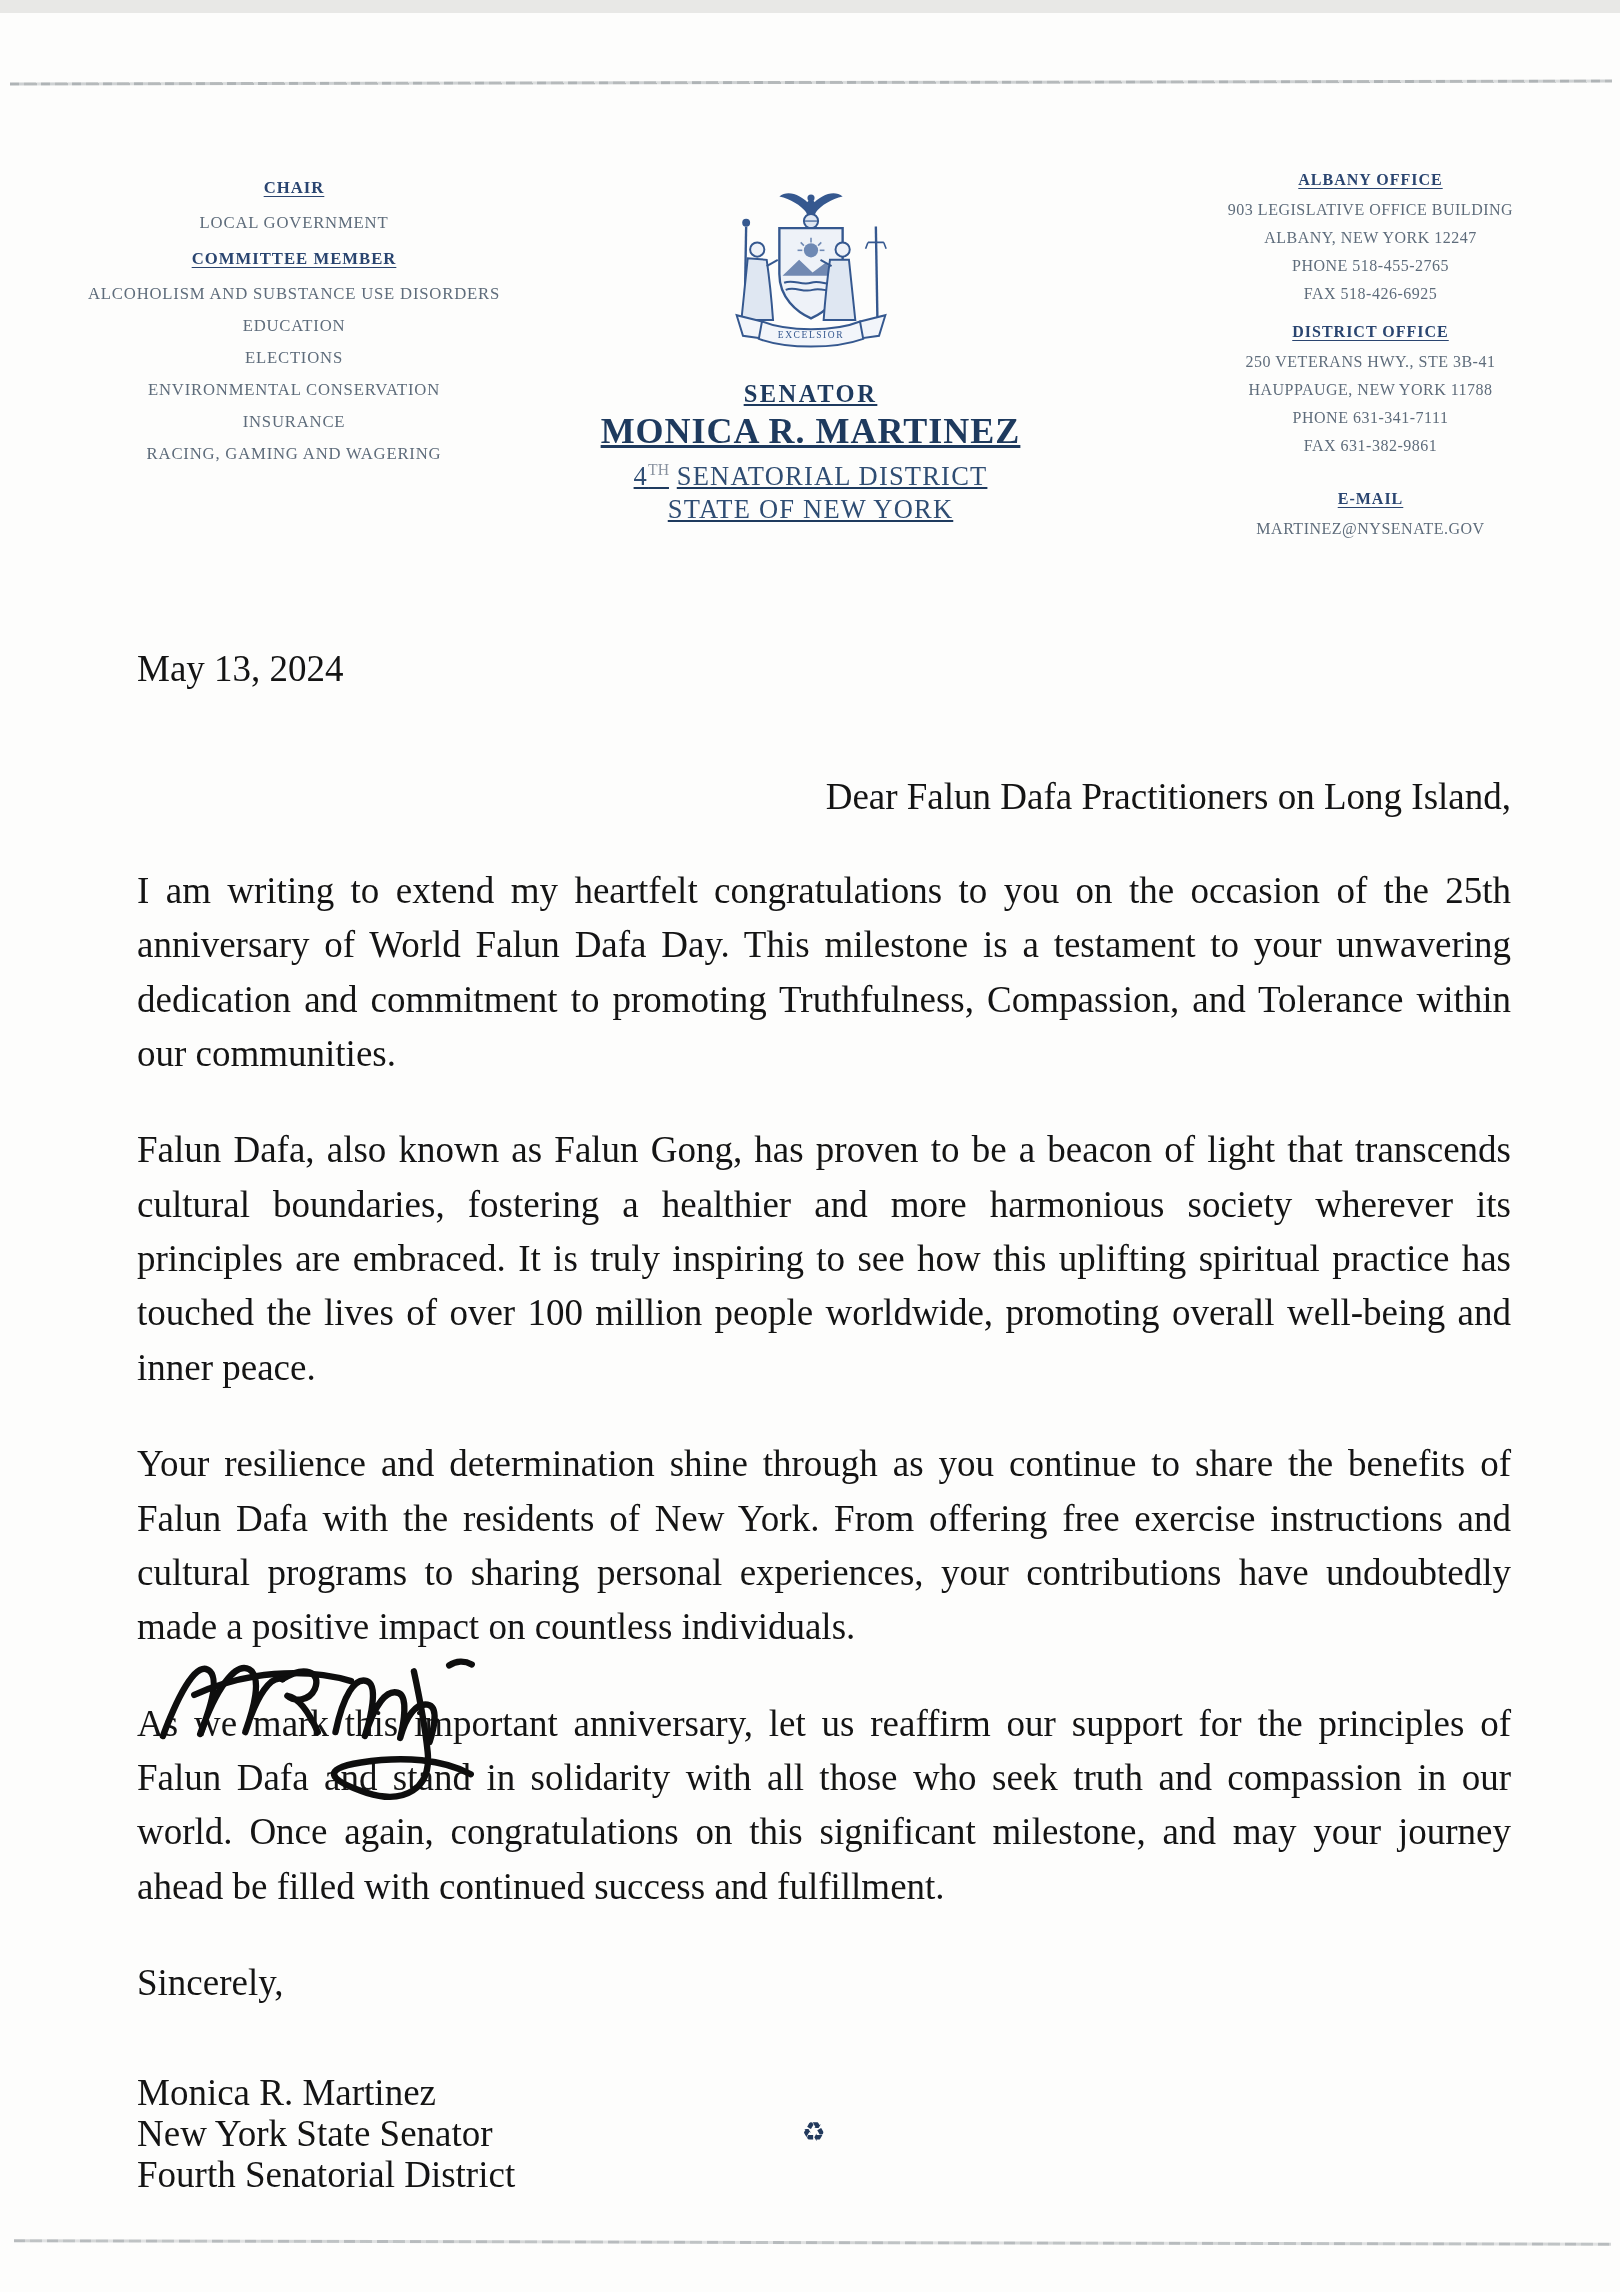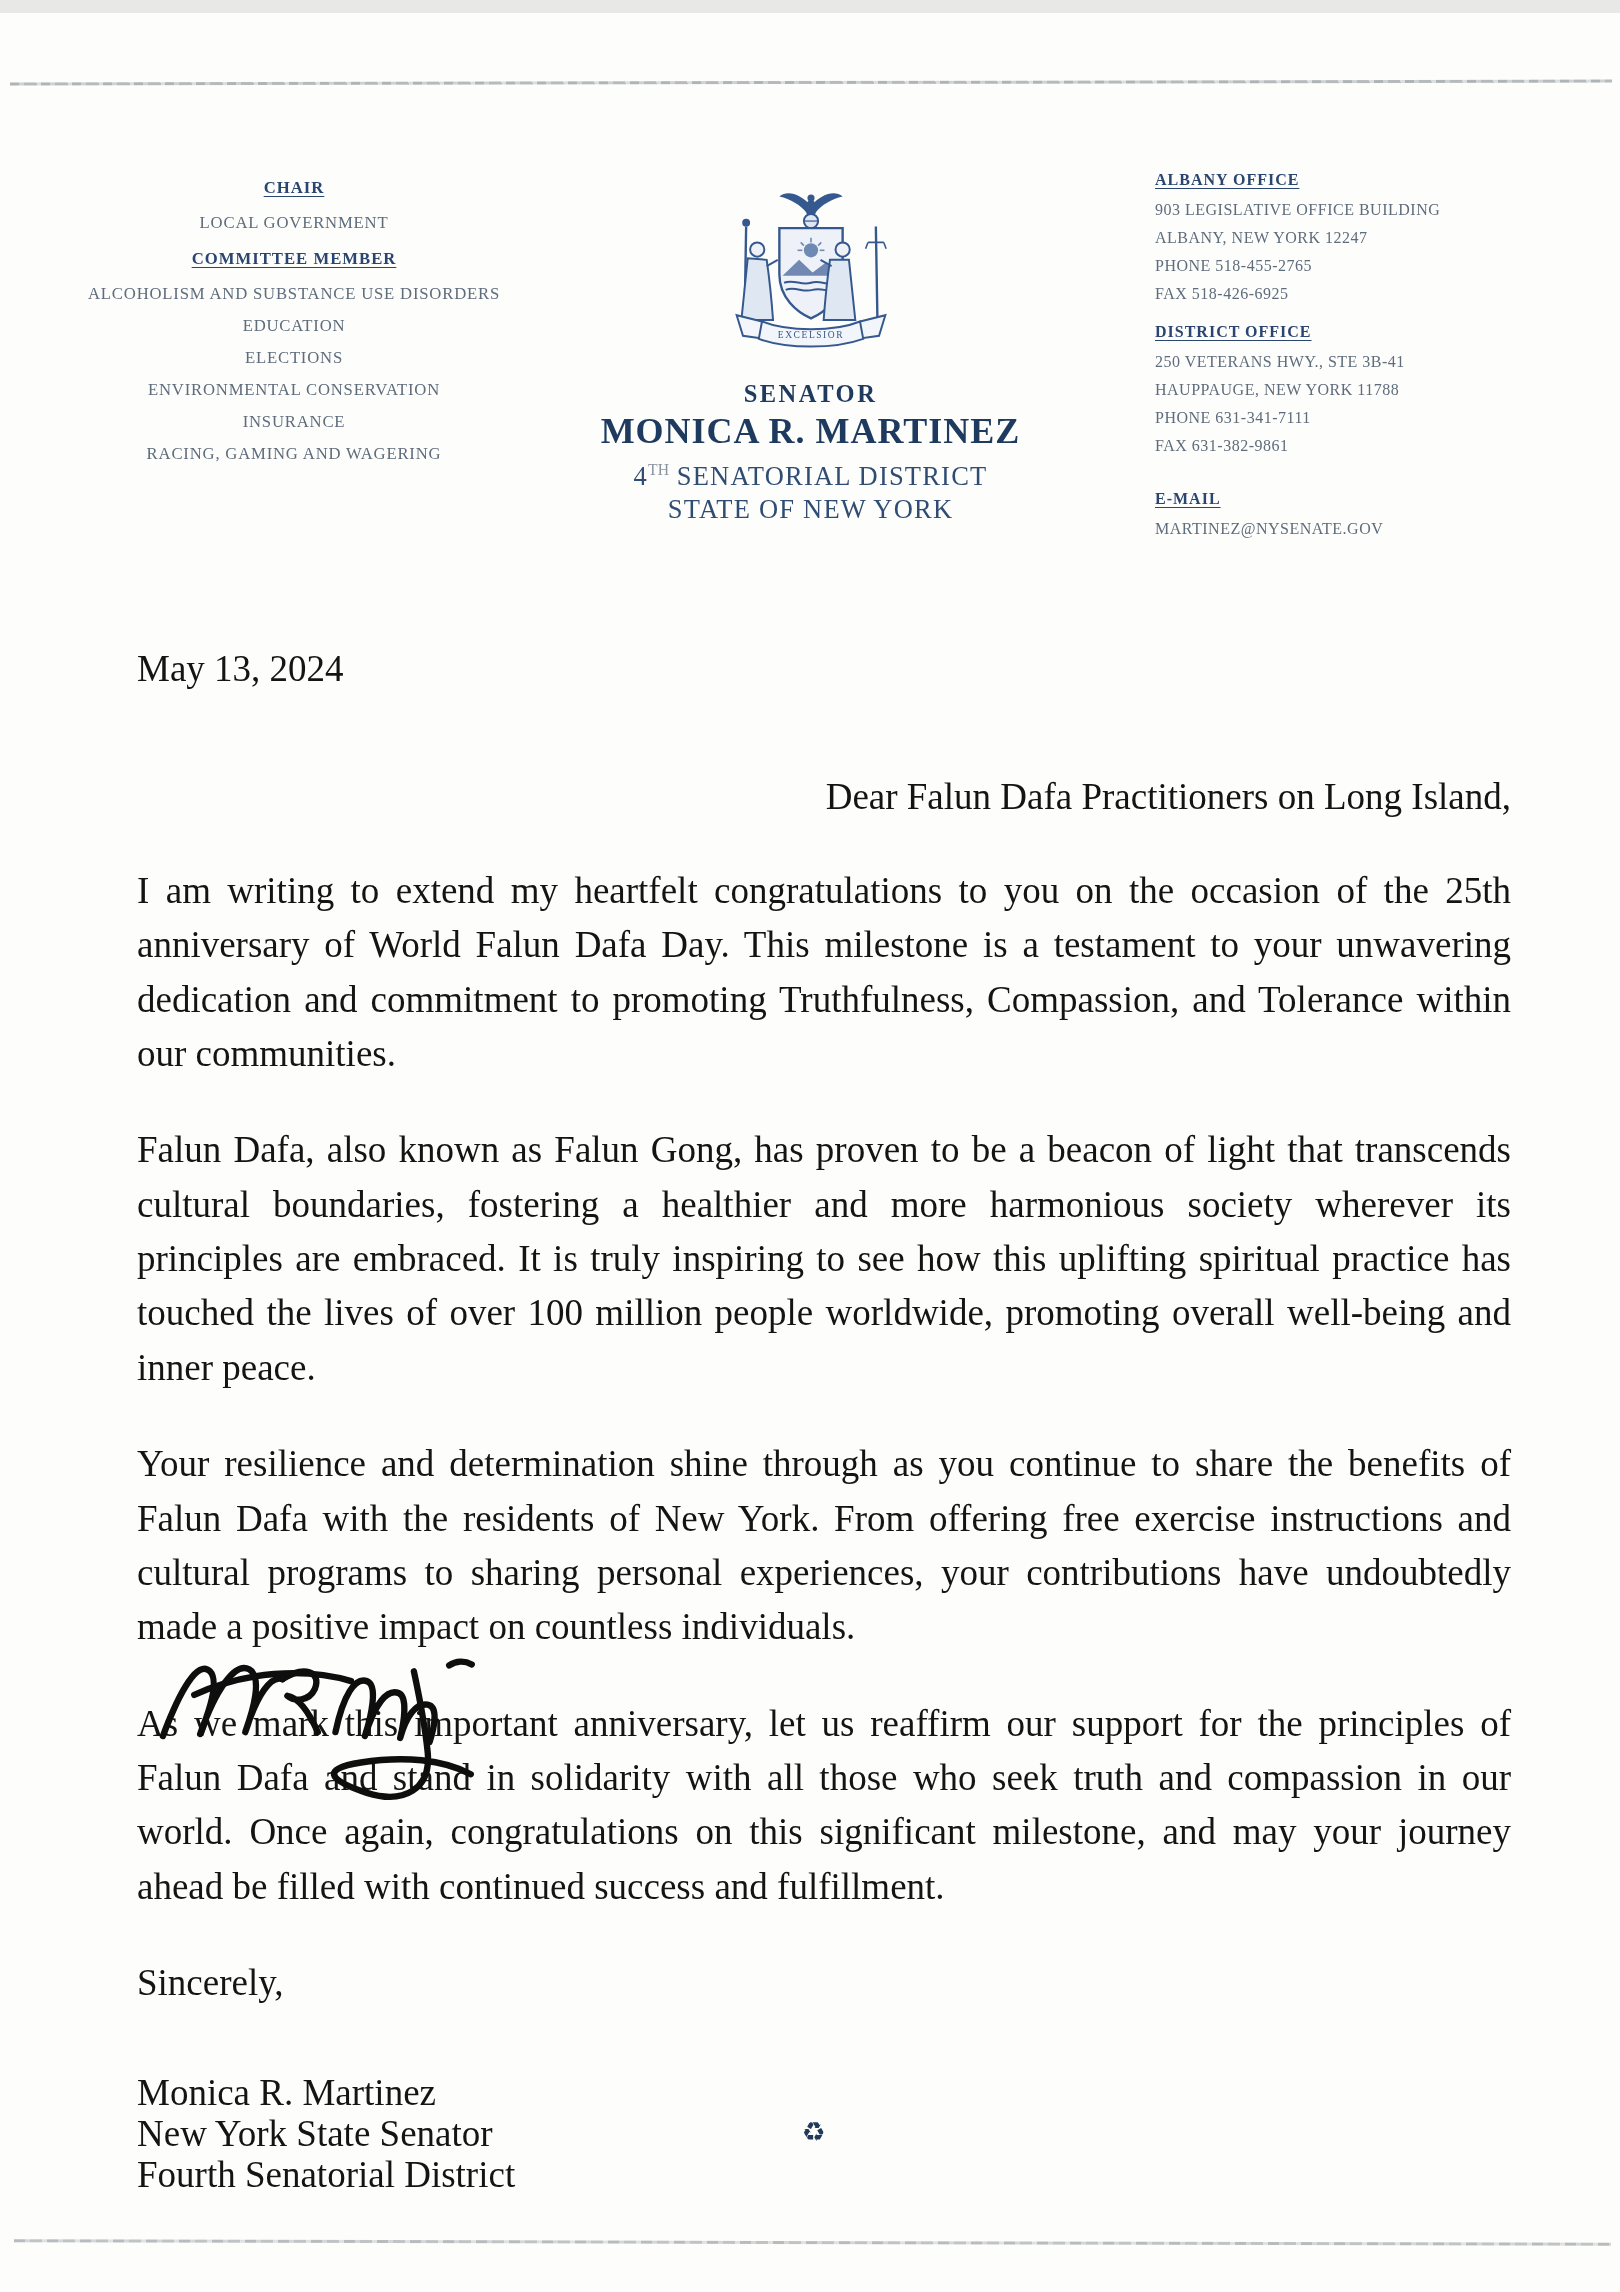--- a/index.html
+++ b/index.html
@@ -26,35 +26,36 @@
   }
   
   .lh-left{
     position:absolute;left:54px;top:155px;width:480px;
     text-align:center;
     font-size:16.7px;line-height:32px;letter-spacing:0.8px;
     color:#5e6c7b;
   }
   .lh-right{
     position:absolute;left:1155px;top:153px;width:431px;
+    text-align:center;
     font-size:16px;line-height:28px;letter-spacing:0.5px;
     color:#5e6c7b;
   }
   .lh-head{
     display:block;
     font-weight:bold;color:#2a4570;
     text-decoration:underline;text-underline-offset:2.9px;
     letter-spacing:1px;
   }
   .lh-left .lh-head{margin:3.9px 0 2.9px 0;}
   .lh-right .lh-head{margin:9.8px 0 2px 0;}
   .lh-right .first{margin-top:0;}
   .lh-center{
     position:absolute;left:510px;top:174px;width:601px;
-    text-align:center;color:#1e3a5e;
+    text-align:center;color:#1e3a5e;text-decoration:underline;
   }
   .seal{display:block;margin:0 auto 9.8px auto;}
   .senator-title{font-size:24.5px;font-weight:bold;letter-spacing:2.5px;line-height:29px;}
   .senator-name{font-size:36px;font-weight:bold;letter-spacing:1px;line-height:43px;margin-top:2px;}
   .district-line,.state-line{font-size:26.5px;color:#2f4d73;letter-spacing:1.2px;line-height:33px;}
   .district-line sup{font-size:15.7px;color:#8a93a0;vertical-align:super;letter-spacing:0;}
   .district-rest{margin-left:7.8px;}
   
   .letter-body{
     position:absolute;left:137px;top:629px;width:1374px;

